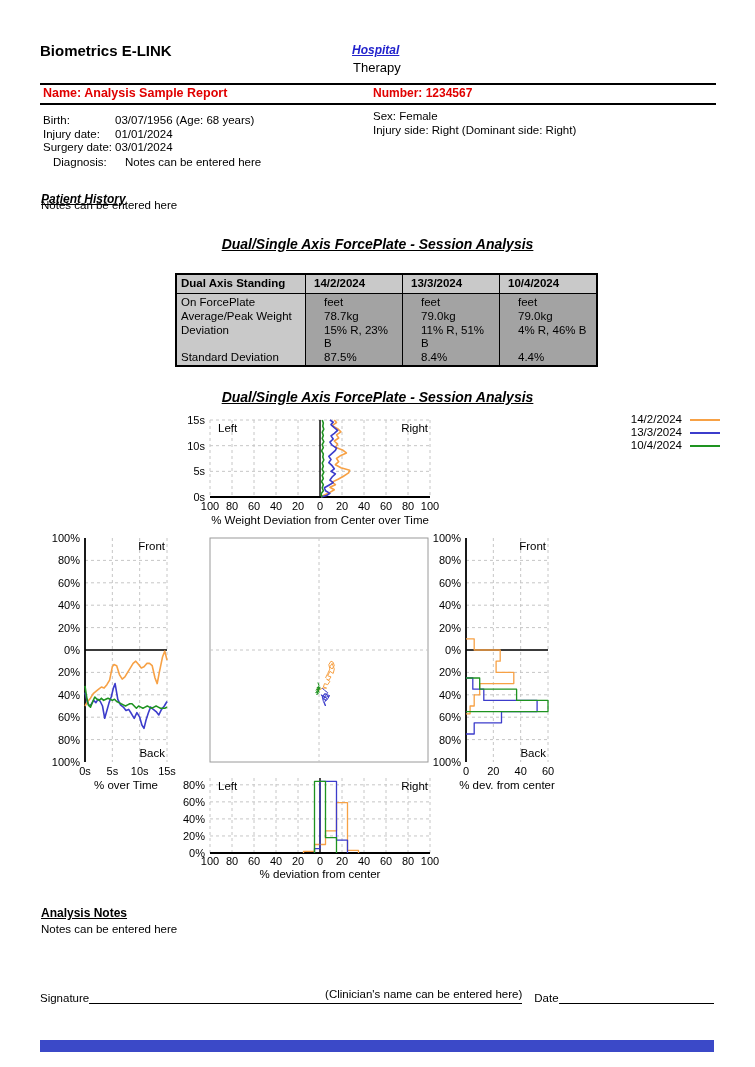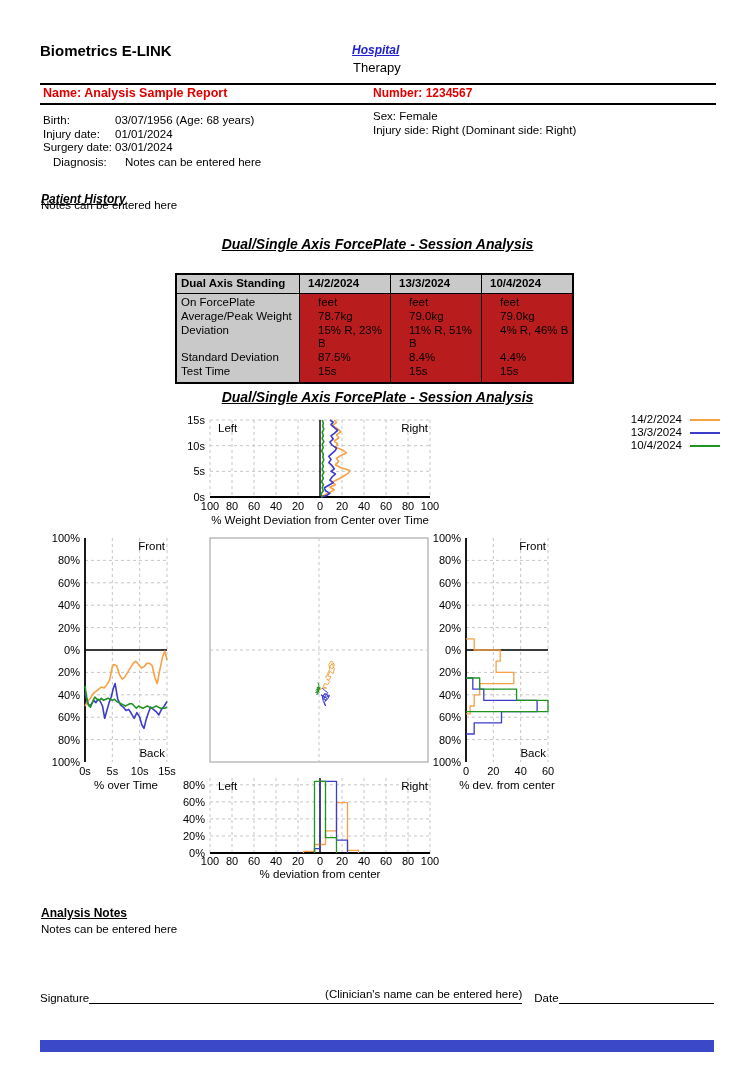--- a/index.html
+++ b/index.html
@@ -17,26 +17,26 @@
   .pat{font-size:11.5px;line-height:13.5px;}
   .pat-left{left:43px;top:114px;display:grid;grid-template-columns:72px auto;}
   .pat-right{left:373px;top:110px;}
   .diagnosis{left:43px;top:156px;display:grid;grid-template-columns:72px auto;font-size:11.5px;margin-left:10px;}
   .ph-head{left:41px;top:192px;font-size:12px;font-weight:bold;font-style:italic;text-decoration:underline;}
   .ph-notes{left:41px;top:199px;font-size:11.5px;}
   .sec-title{left:0;width:755px;text-align:center;font-size:14px;font-weight:bold;font-style:italic;text-decoration:underline;}
   .t1{top:236px;}
   .t2{top:389px;}
   table.data{left:175px;top:273px;position:absolute;border-collapse:collapse;border:2px solid #000;font-size:11.5px;table-layout:fixed;}
-  table.data th,table.data td{border-left:1.5px solid #000;padding:0 0 0 4px;line-height:13.8px;text-align:left;vertical-align:top;font-weight:normal;}
+  table.data th,table.data td{border-left:1.5px solid #000;padding:0 6px 0 4px;line-height:13.8px;text-align:left;vertical-align:top;font-weight:normal;}
   table.data th{font-weight:bold;height:18px;vertical-align:middle;background:#c9c9c9;}
   table.data th.dcol{padding-left:8px;}
   table.data thead tr{border-bottom:1.5px solid #000;}
   table.data td.lbl{background:#c9c9c9;width:118px;}
-  table.data td.val{padding-left:18px;width:72px;background:#b91c1c;}
+  table.data td.val{padding-left:18px;width:72px;background:#a3a3a3;}
   table.data tr.first td{padding-top:2px;}
   table.data tr.last td{padding-bottom:3px;}
   .chart{position:absolute;}
   svg text{font-family:"Liberation Sans",sans-serif;fill:#000;}
   .legend{left:612px;top:413px;font-size:11.5px;line-height:13px;}
   .legend-row{display:flex;align-items:center;justify-content:flex-end;width:108px;}
   .legend-label{text-align:right;}
   .legend-line{display:inline-block;width:30px;height:2px;margin-left:8px;}
   .an-head{left:41px;top:906px;font-size:12px;font-weight:bold;text-decoration:underline;}
   .an-notes{left:41px;top:923px;font-size:11.5px;}
@@ -108,26 +108,20 @@
         <td class="lbl">Deviation</td>
         <td class="val">15% R, 23% B</td>
         <td class="val">11% R, 51% B</td>
         <td class="val">4% R, 46% B</td>
       </tr>
       <tr>
         <td class="lbl">Standard Deviation</td>
         <td class="val">87.5%</td>
         <td class="val">8.4%</td>
         <td class="val">4.4%</td>
-      </tr>
-      <tr class="last">
-        <td class="lbl">Test Time</td>
-        <td class="val">15s</td>
-        <td class="val">15s</td>
-        <td class="val">15s</td>
       </tr>
     </tbody>
   </table>
 
   <div class="abs sec-title t2">Dual/Single Axis ForcePlate - Session Analysis</div>
 
   <div class="abs chart" style="left:178px;top:412px;"><svg width="272" height="118">
         <line x1="32" x2="32" y1="8" y2="85" stroke="#C6C6C6" stroke-width="1" stroke-dasharray="3,3"></line>
         <line x1="54" x2="54" y1="8" y2="85" stroke="#C6C6C6" stroke-width="1" stroke-dasharray="3,3"></line>
         <line x1="76" x2="76" y1="8" y2="85" stroke="#C6C6C6" stroke-width="1" stroke-dasharray="3,3"></line>

